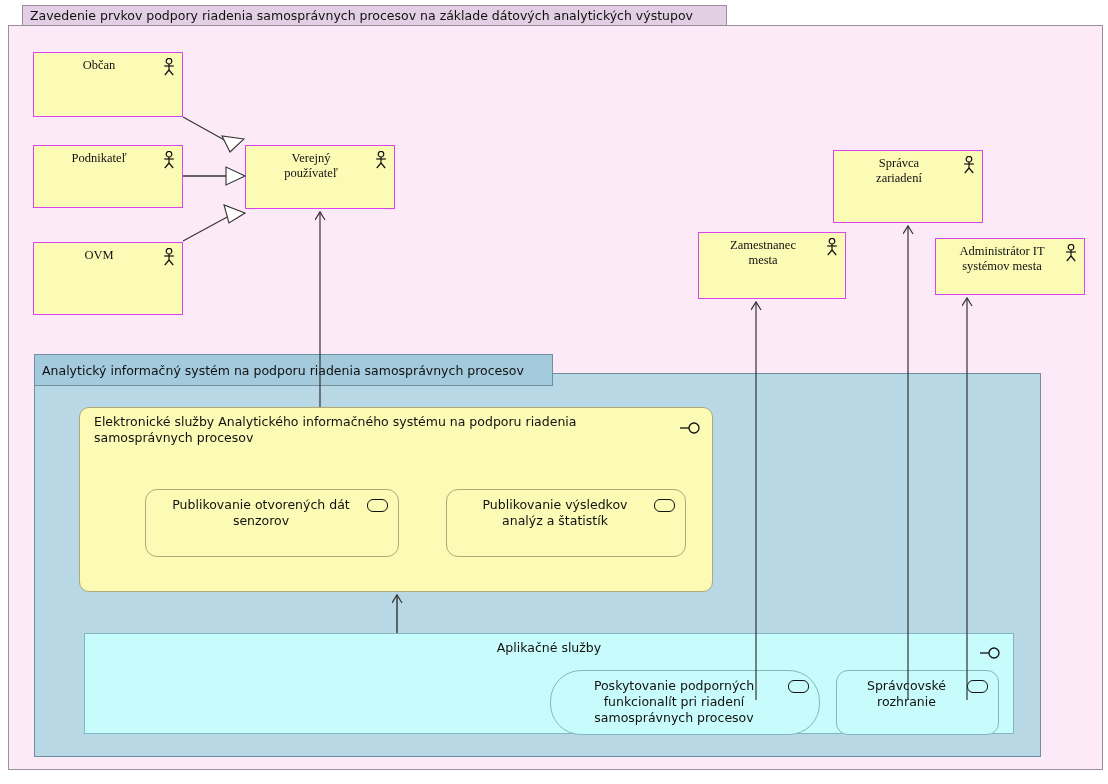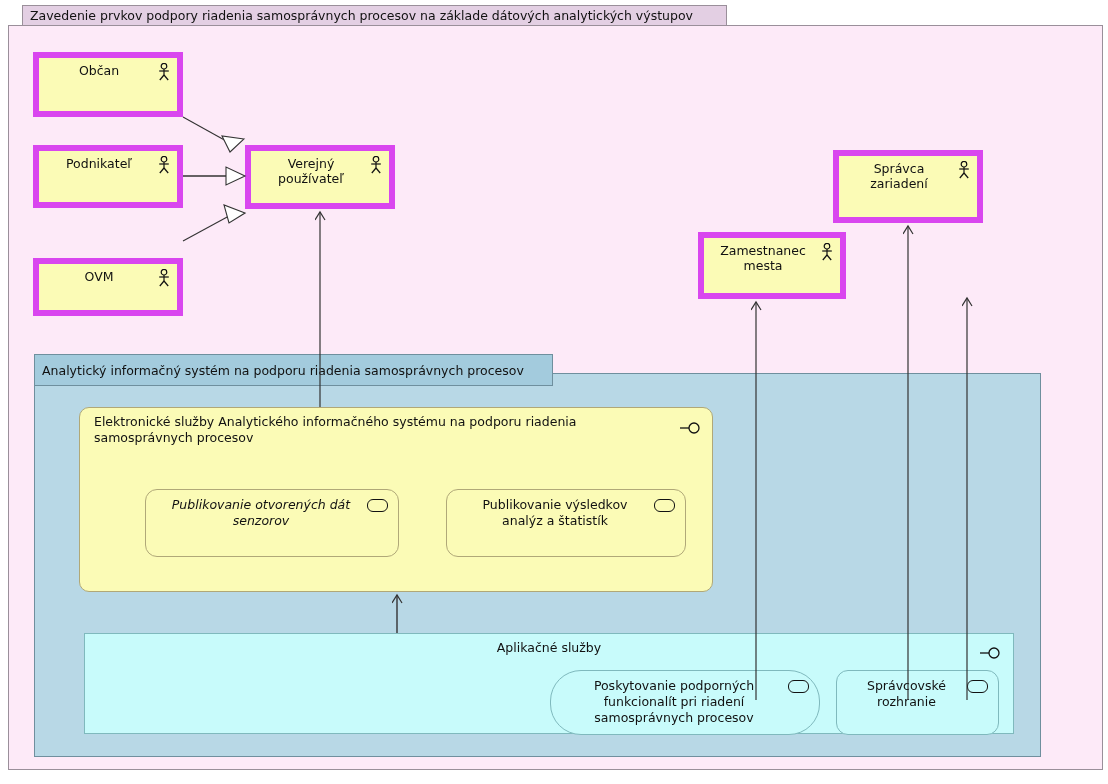--- a/index.html
+++ b/index.html
@@ -42,22 +42,23 @@
     display:flex;
     align-items:center;
     padding-left:7px;
     white-space:nowrap;
   }
 
   
   .actor{
     position:absolute;
     background:#fbfbb6;
-    border:6px solid #d946ef;
-    box-sizing:border-box;
+    border:1px solid #d946ef;
+    box-sizing:border-box;
+    font-family:Liberation Serif, serif;
   }
   .actor .lbl{
     position:absolute;
     left:8px; right:26px; top:5px;
     text-align:center;
     font-size:12.5px;
     line-height:15px;
     color:#111;
   }
   .actor-icon{
@@ -158,21 +159,21 @@
     <div class="lbl">Podnikateľ</div>
     <svg class="actor-icon" viewBox="0 0 14 18">
       <circle cx="7" cy="3.2" r="2.8" fill="none" stroke="#111" stroke-width="1.2"></circle>
       <line x1="7" y1="6" x2="7" y2="12" stroke="#111" stroke-width="1.2"></line>
       <line x1="2.2" y1="8" x2="11.8" y2="8" stroke="#111" stroke-width="1.2"></line>
       <line x1="7" y1="12" x2="2.8" y2="17" stroke="#111" stroke-width="1.2"></line>
       <line x1="7" y1="12" x2="11.2" y2="17" stroke="#111" stroke-width="1.2"></line>
     </svg>
   </div>
 
-  <div class="actor" style="left:33px;top:258px;width:150px;height:58px;">
+  <div class="actor" style="left:33px;top:242px;width:150px;height:73px;">
     <div class="lbl">OVM</div>
     <svg class="actor-icon" viewBox="0 0 14 18">
       <circle cx="7" cy="3.2" r="2.8" fill="none" stroke="#111" stroke-width="1.2"></circle>
       <line x1="7" y1="6" x2="7" y2="12" stroke="#111" stroke-width="1.2"></line>
       <line x1="2.2" y1="8" x2="11.8" y2="8" stroke="#111" stroke-width="1.2"></line>
       <line x1="7" y1="12" x2="2.8" y2="17" stroke="#111" stroke-width="1.2"></line>
       <line x1="7" y1="12" x2="11.2" y2="17" stroke="#111" stroke-width="1.2"></line>
     </svg>
   </div>
 
@@ -205,35 +206,46 @@
 zariadení</div>
     <svg class="actor-icon" viewBox="0 0 14 18">
       <circle cx="7" cy="3.2" r="2.8" fill="none" stroke="#111" stroke-width="1.2"></circle>
       <line x1="7" y1="6" x2="7" y2="12" stroke="#111" stroke-width="1.2"></line>
       <line x1="2.2" y1="8" x2="11.8" y2="8" stroke="#111" stroke-width="1.2"></line>
       <line x1="7" y1="12" x2="2.8" y2="17" stroke="#111" stroke-width="1.2"></line>
       <line x1="7" y1="12" x2="11.2" y2="17" stroke="#111" stroke-width="1.2"></line>
     </svg>
   </div>
 
+  <div class="actor" style="left:935px;top:238px;width:150px;height:57px;">
+    <div class="lbl" style="white-space:pre-line;right:24px;">Administrátor IT
+systémov mesta</div>
+    <svg class="actor-icon" viewBox="0 0 14 18">
+      <circle cx="7" cy="3.2" r="2.8" fill="none" stroke="#111" stroke-width="1.2"></circle>
+      <line x1="7" y1="6" x2="7" y2="12" stroke="#111" stroke-width="1.2"></line>
+      <line x1="2.2" y1="8" x2="11.8" y2="8" stroke="#111" stroke-width="1.2"></line>
+      <line x1="7" y1="12" x2="2.8" y2="17" stroke="#111" stroke-width="1.2"></line>
+      <line x1="7" y1="12" x2="11.2" y2="17" stroke="#111" stroke-width="1.2"></line>
+    </svg>
+  </div>
 
   <div class="group-blue" style="left:34px;top:373px;width:1007px;height:384px;"></div>
   <div class="group-blue-header" style="left:34px;top:354px;width:519px;height:32px;">
     <span>Analytický informačný systém na podporu riadenia samosprávnych procesov</span>
   </div>
 
   <div class="comp" style="left:79px;top:407px;width:634px;height:185px;">
     <div class="lbl">Elektronické služby Analytického informačného systému na podporu riadenia samosprávnych procesov</div>
     <svg class="lollipop" style="top:14px;right:10px;" viewBox="0 0 22 12">
       <line x1="0" y1="6" x2="9" y2="6" stroke="#111" stroke-width="1.3"></line>
       <circle cx="14" cy="6" r="5" fill="none" stroke="#111" stroke-width="1.3"></circle>
     </svg>
 
     <div class="svc" style="left:65px;top:81px;width:254px;height:68px;">
-      <div class="lbl" style="white-space:pre-line;font-style:italic;">Publikovanie otvorených dát
+      <div class="lbl" style="white-space:pre-line;">Publikovanie otvorených dát
 senzorov</div>
       <div class="svc-oval"></div>
     </div>
 
     <div class="svc" style="left:366px;top:81px;width:240px;height:68px;">
       <div class="lbl" style="white-space:pre-line;">Publikovanie výsledkov
 analýz a štatistík</div>
       <div class="svc-oval"></div>
     </div>
   </div>

